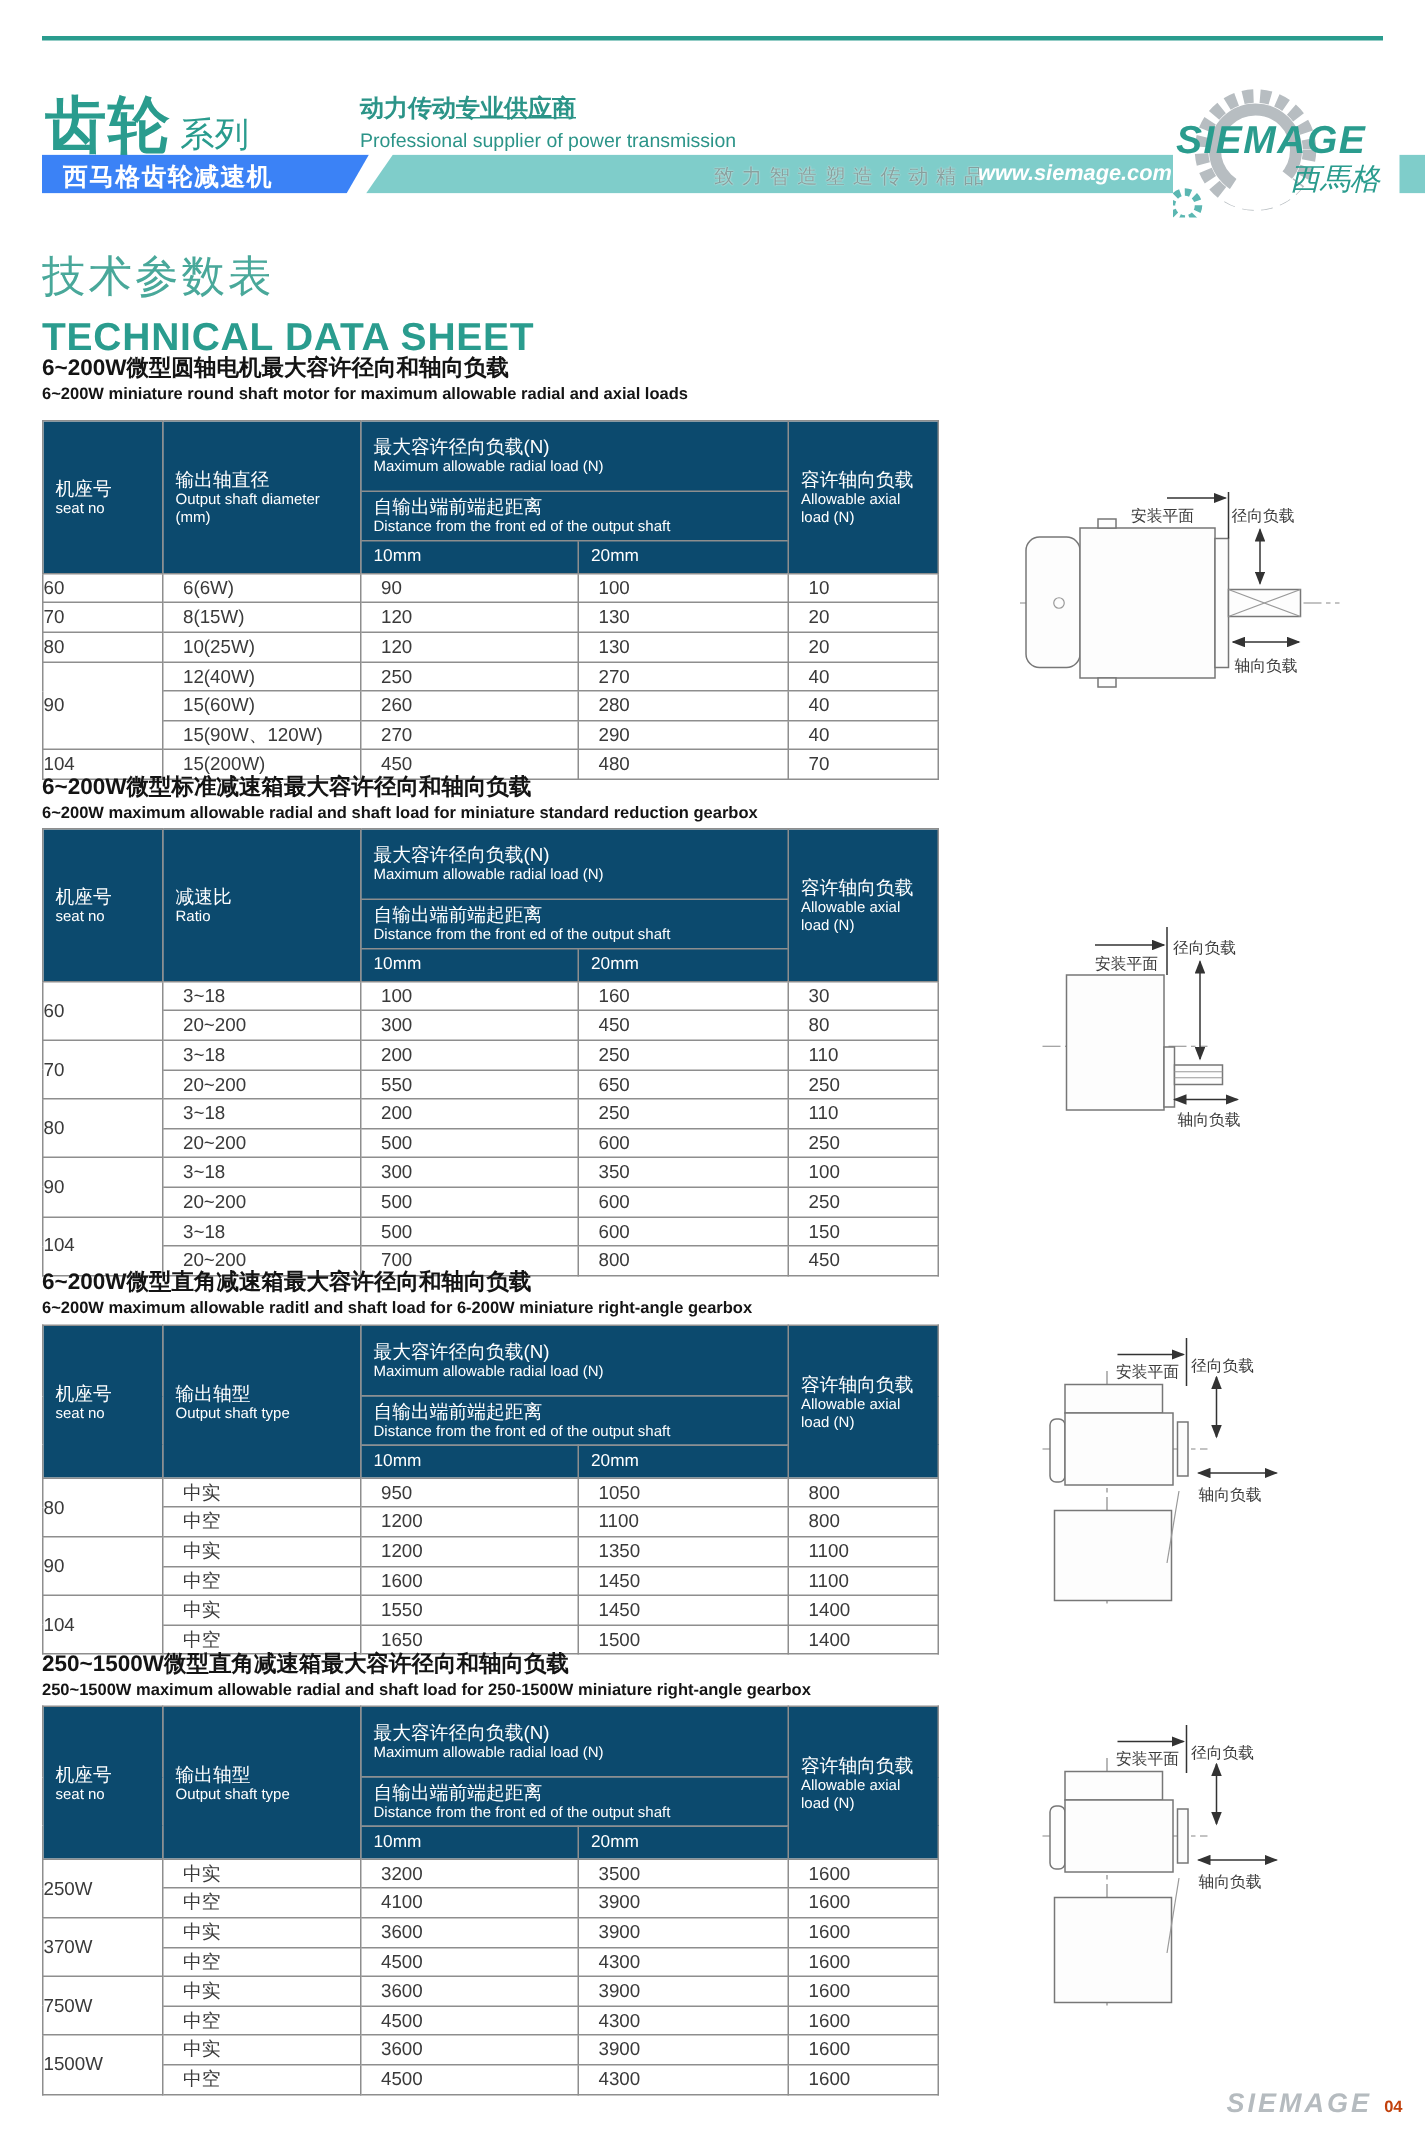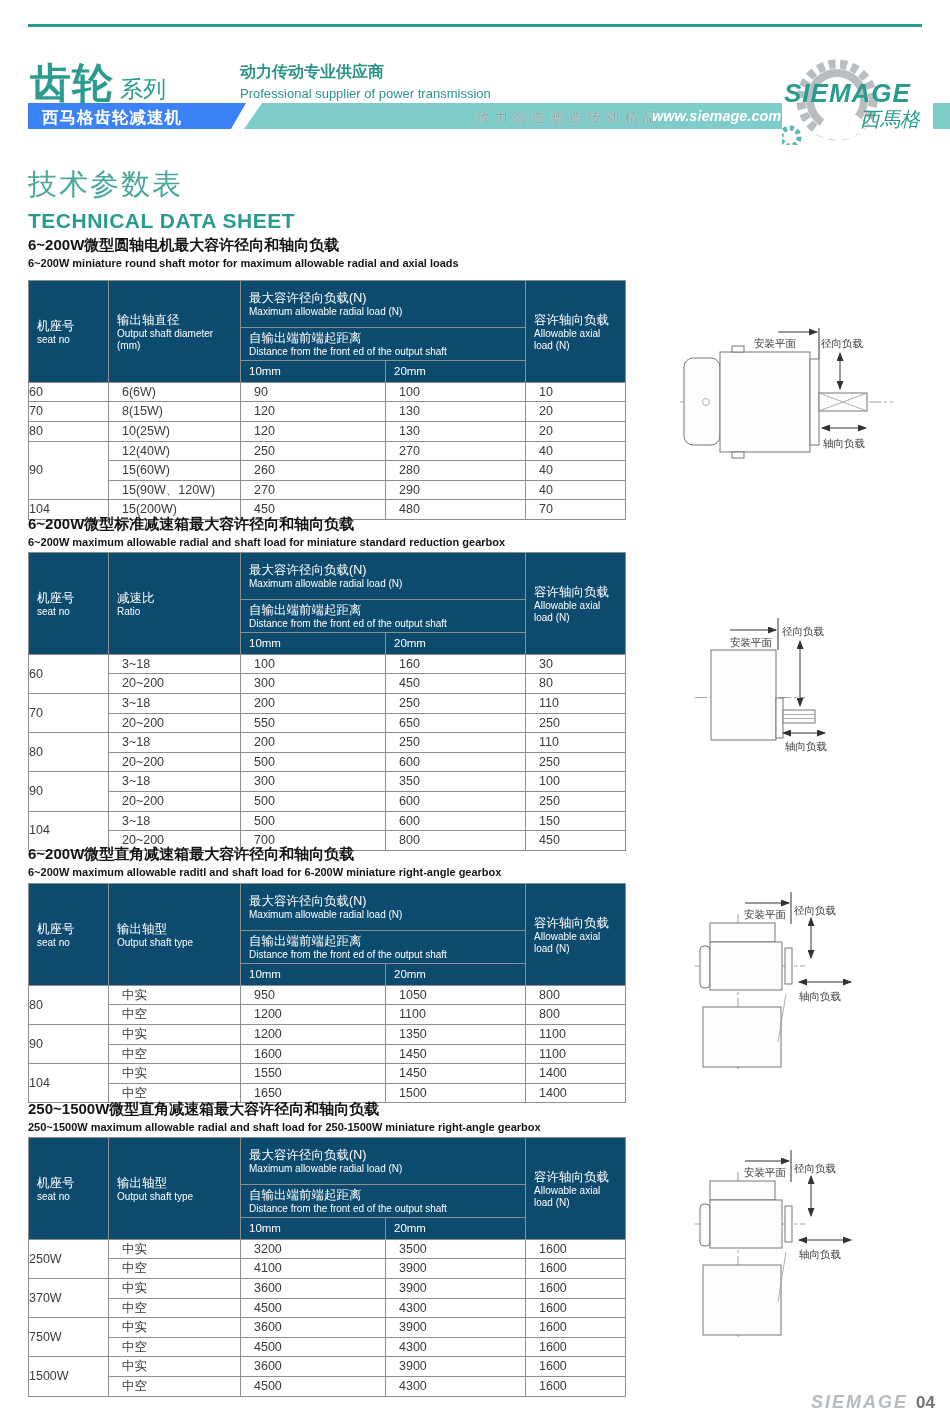--- a/index.html
+++ b/index.html
@@ -8,40 +8,40 @@
     font-family:"Liberation Sans", sans-serif; color:#333; overflow:hidden;
   }
   
   .top-rule { position:absolute; left:28px; width:894px; top:24px; height:3px; background:#2a9c8e; }
   .brand { position:absolute; left:30px; top:56px; color:#2a9c8e; white-space:nowrap; }
   .brand-big { font-size:41px; font-weight:800; letter-spacing:1px; }
   .brand-small { font-size:23px; font-weight:500; margin-left:6px; }
   .tagline { position:absolute; left:240px; top:62px; color:#2b9488; }
   .tagline-cn { font-size:16px; }
   .tagline-cn .t-a { font-weight:700; }
-  .tagline-cn .t-b { font-weight:800; }
+  .tagline-cn .t-b { font-weight:800;text-decoration:underline; }
   .tagline-en { font-size:13px; margin-top:3px; }
   .band-light { position:absolute; left:244px; top:103px; width:706px; height:26px; background:#7fcdca;
     clip-path:polygon(18px 0, 100% 0, 100% 100%, 0 100%); }
   .band-slogan { position:absolute; left:232px; top:6px; font-size:13.5px; letter-spacing:5px;
     color:#87a09e; text-shadow:0 0 1px #ffffff; white-space:nowrap; }
   .band-url { position:absolute; left:408px; top:5px; font-size:14.5px; font-weight:700; font-style:italic; color:#ffffff; }
   .band-dark { position:absolute; left:28px; top:103px; width:218px; height:26px; background:#3b82f6;
     clip-path:polygon(0 0, 100% 0, calc(100% - 15px) 100%, 0 100%); }
   .band-dark span { position:absolute; left:14px; top:4px; font-size:16.5px; font-weight:800; color:#ffffff; letter-spacing:1px; white-space:nowrap; }
   .logo-card { position:absolute; left:782px; top:40px; width:151px; height:105px; background:#ffffff; }
   .logo-gear { position:absolute; left:0; top:0; }
   .logo-text { position:absolute; left:2px; top:38px; font-size:26px; font-style:italic; font-weight:800;
     color:#2a9c8e; letter-spacing:1px; white-space:nowrap; }
   .logo-cn { position:absolute; left:78px; top:66px; font-size:20px; font-style:italic; color:#2a9c8e;
     font-family:"Liberation Serif", serif; white-space:nowrap; }
   
   .page-title { position:absolute; left:28px; top:165px; }
   .pt-cn { font-size:29px; font-weight:500; color:#49a89a; letter-spacing:2px; }
-  .pt-en { font-size:21px; font-weight:800; color:#2a9c8e; letter-spacing:.5px; margin-top:4px; }
+  .pt-en { font-size:26px; font-weight:800; color:#2a9c8e; letter-spacing:.5px; margin-top:4px; }
   
   .sec-title { position:absolute; left:28px; font-size:15px; font-weight:800; color:#141414; white-space:nowrap; }
   .sec-sub   { position:absolute; left:28px; font-size:11px; font-weight:700; color:#141414; white-space:nowrap; }
   .table-host { position:absolute; left:28px; }
   
   table.datasheet { border-collapse:collapse; table-layout:fixed; width:597px; }
   table.datasheet th, table.datasheet td { border:1px solid #8e8e8e; }
   table.datasheet thead th { background:#0c4a6e; color:#ffffff; font-weight:400; text-align:left;
     vertical-align:middle; padding:2px 8px; }
   .h-cjk { font-size:12.5px; line-height:1.3; }
@@ -55,21 +55,21 @@
   
   .dg { position:absolute; }
   .dg text { font-size:10.5px; fill:#3c3c3c; }
   .part { fill:#fdfdfd; stroke:#777; stroke-width:1; }
   .thin { stroke:#999; stroke-width:.8; fill:none; }
   .dl   { stroke:#333; stroke-width:1; fill:none; }
   .cl   { stroke:#888; stroke-width:.8; stroke-dasharray:12 3 3 3; fill:none; }
   
   .footer { position:absolute; left:760px; top:1392px; width:175px; text-align:right; white-space:nowrap; }
   .footer-brand { font-size:18px; font-style:italic; font-weight:800; color:#b5bbbf; letter-spacing:2px; }
-  .footer-page { font-size:17px; font-weight:800; color:#737373; margin-left:8px; }
+  .footer-page { font-size:11px; font-weight:800; color:#c2410c; margin-left:8px; }
 </style>
 </head>
 <body>
 
 <svg width="0" height="0" style="position:absolute">
   <defs>
     <marker id="ah" markerWidth="9" markerHeight="7" refX="8" refY="3.5" orient="auto">
       <path d="M0,0 L9,3.5 L0,7 z" fill="#333"></path>
     </marker>
     <marker id="ahs" markerWidth="9" markerHeight="7" refX="1" refY="3.5" orient="auto">

